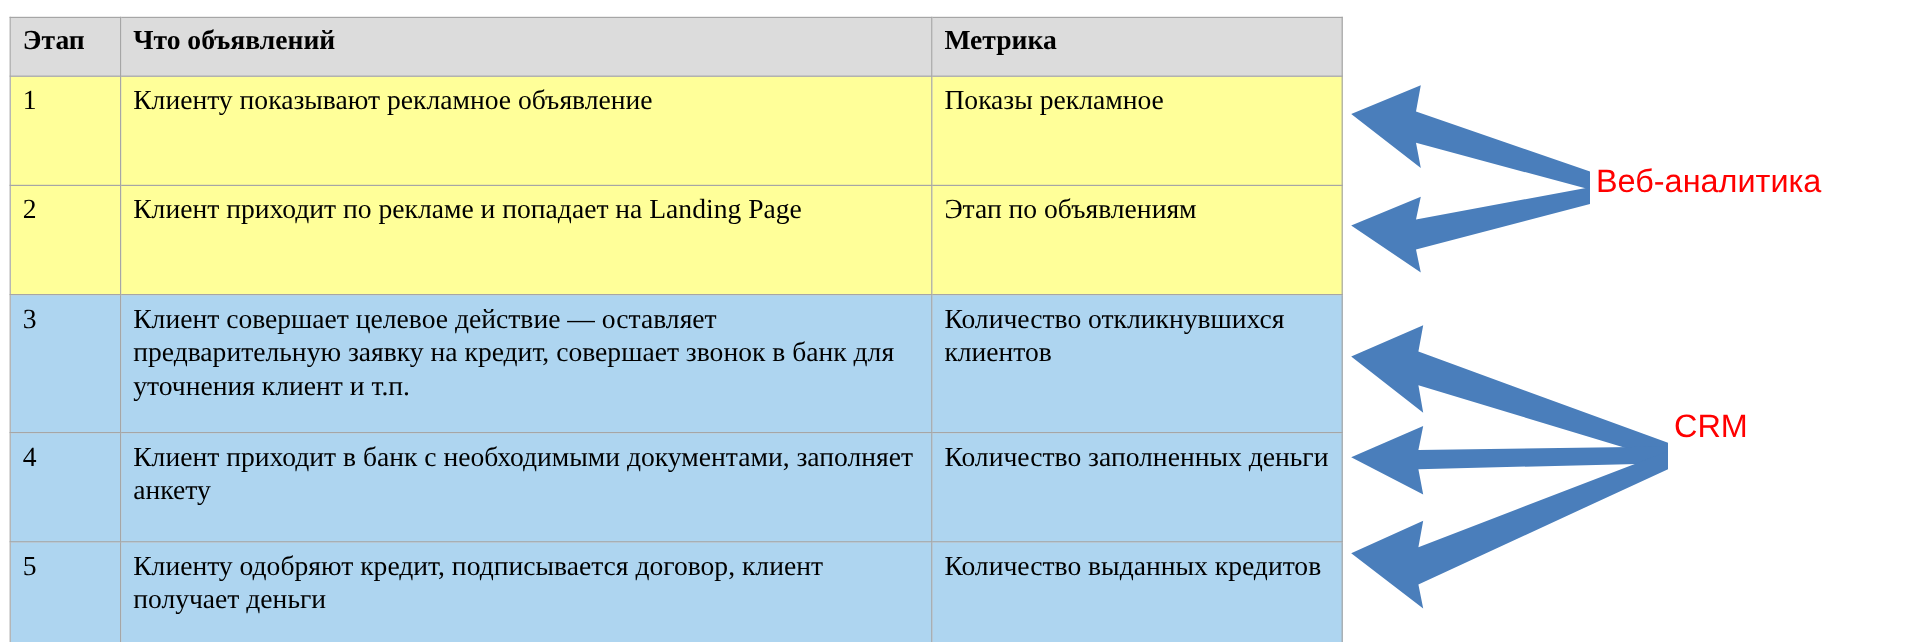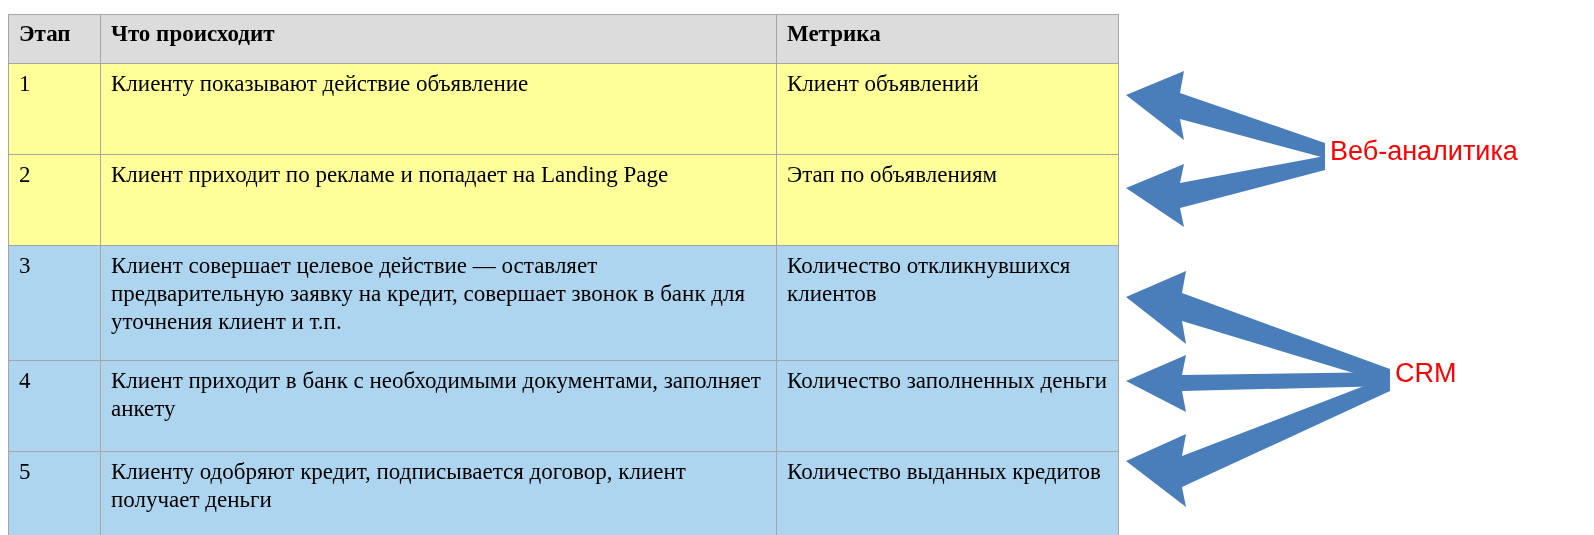--- a/index.html
+++ b/index.html
@@ -71,45 +71,45 @@
   }
 
   .label {
     position: absolute;
     color: #ff0000;
     font-family: "Liberation Sans", sans-serif;
     font-size: 27px;
     white-space: nowrap;
   }
   #label-web { left: 1330px; top: 136px; }
-  #label-crm { left: 1395px; top: 358px; }
+  #label-crm { left: 1395px; top: 340px; }
 </style>
 </head>
 <body>
 
 <div id="diagram">
 
   <table class="funnel">
     <colgroup>
       <col class="c-stage">
       <col class="c-what">
       <col class="c-metric">
     </colgroup>
     <thead>
       <tr>
         <th>Этап</th>
-        <th>Что происходит</th>
+        <th>Что объявлений</th>
         <th>Метрика</th>
       </tr>
     </thead>
     <tbody>
       <tr class="yellow r1">
         <td>1</td>
-        <td>Клиенту показывают действие объявление</td>
-        <td>Клиент объявлений</td>
+        <td>Клиенту показывают рекламное объявление</td>
+        <td>Показы рекламное</td>
       </tr>
       <tr class="yellow r2">
         <td>2</td>
         <td>Клиент приходит по рекламе и попадает на Landing Page</td>
         <td>Этап по объявлениям</td>
       </tr>
       <tr class="blue r3">
         <td>3</td>
         <td>Клиент совершает целевое действие — оставляет предварительную заявку на кредит, совершает звонок в банк для уточнения клиент и т.п.</td>
         <td>Количество откликнувшихся клиентов</td>

